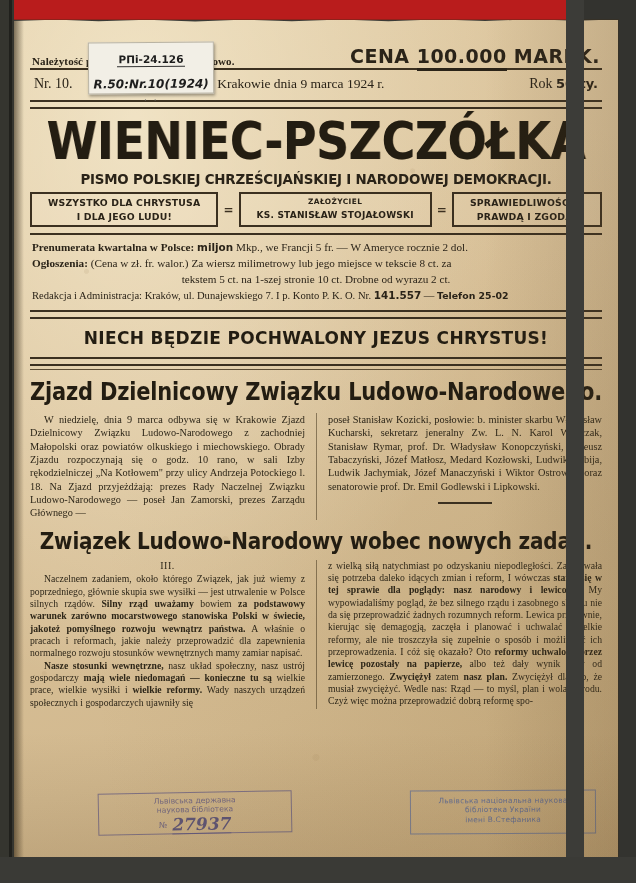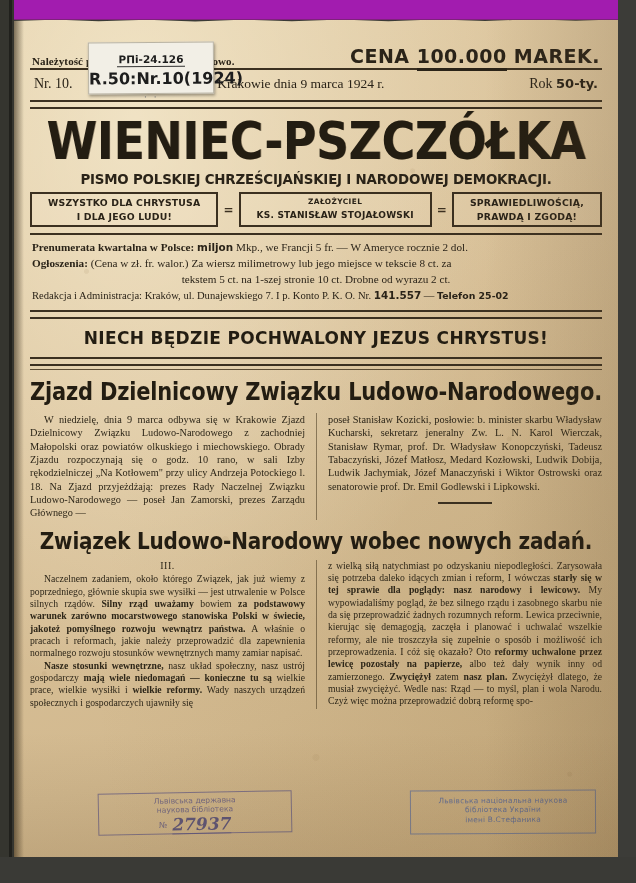--- a/index.html
+++ b/index.html
@@ -8,23 +8,23 @@
     background: #33332f;
   }
   body {
     width: 636px;
     height: 883px;
     overflow: hidden;
     font-family: "Liberation Serif", serif;
   }
   #scan {
     position: relative;
-    width: 636px;
+    width: 584px;
     height: 883px;
-    background: #a21caf;
+    background: #b91c1c;
   }
   
   #paper {
     position: absolute;
     left: 14px;
     top: 20px;
     width: 604px;
     height: 838px;
     background:
       radial-gradient(ellipse at 20% 12%, rgba(255,248,225,.55), rgba(0,0,0,0) 55%),
@@ -276,21 +276,21 @@
     box-sizing: border-box;
     transform: rotate(-0.4deg);
   }
   #lib-label .l1 {
     font-size: 10.5px;
     font-weight: bold;
     border-bottom: 1px solid #333;
     display: inline-block;
     padding: 0 2px 1px 2px;
   }
-  #lib-label .l2 { font-size: 16px; font-weight: bold; margin-top: 2px; }
+  #lib-label .l2 { font-size: 12px; font-weight: bold; margin-top: 10px; font-style: italic; }
   #lib-label .dots { font-size: 9px; color: #777; margin-top: 4px; letter-spacing: 2px; }
 
   
   .stamp {
     position: absolute;
     font-family: "DejaVu Sans", sans-serif;
     text-align: center;
     box-sizing: border-box;
     line-height: 1.25;
   }

